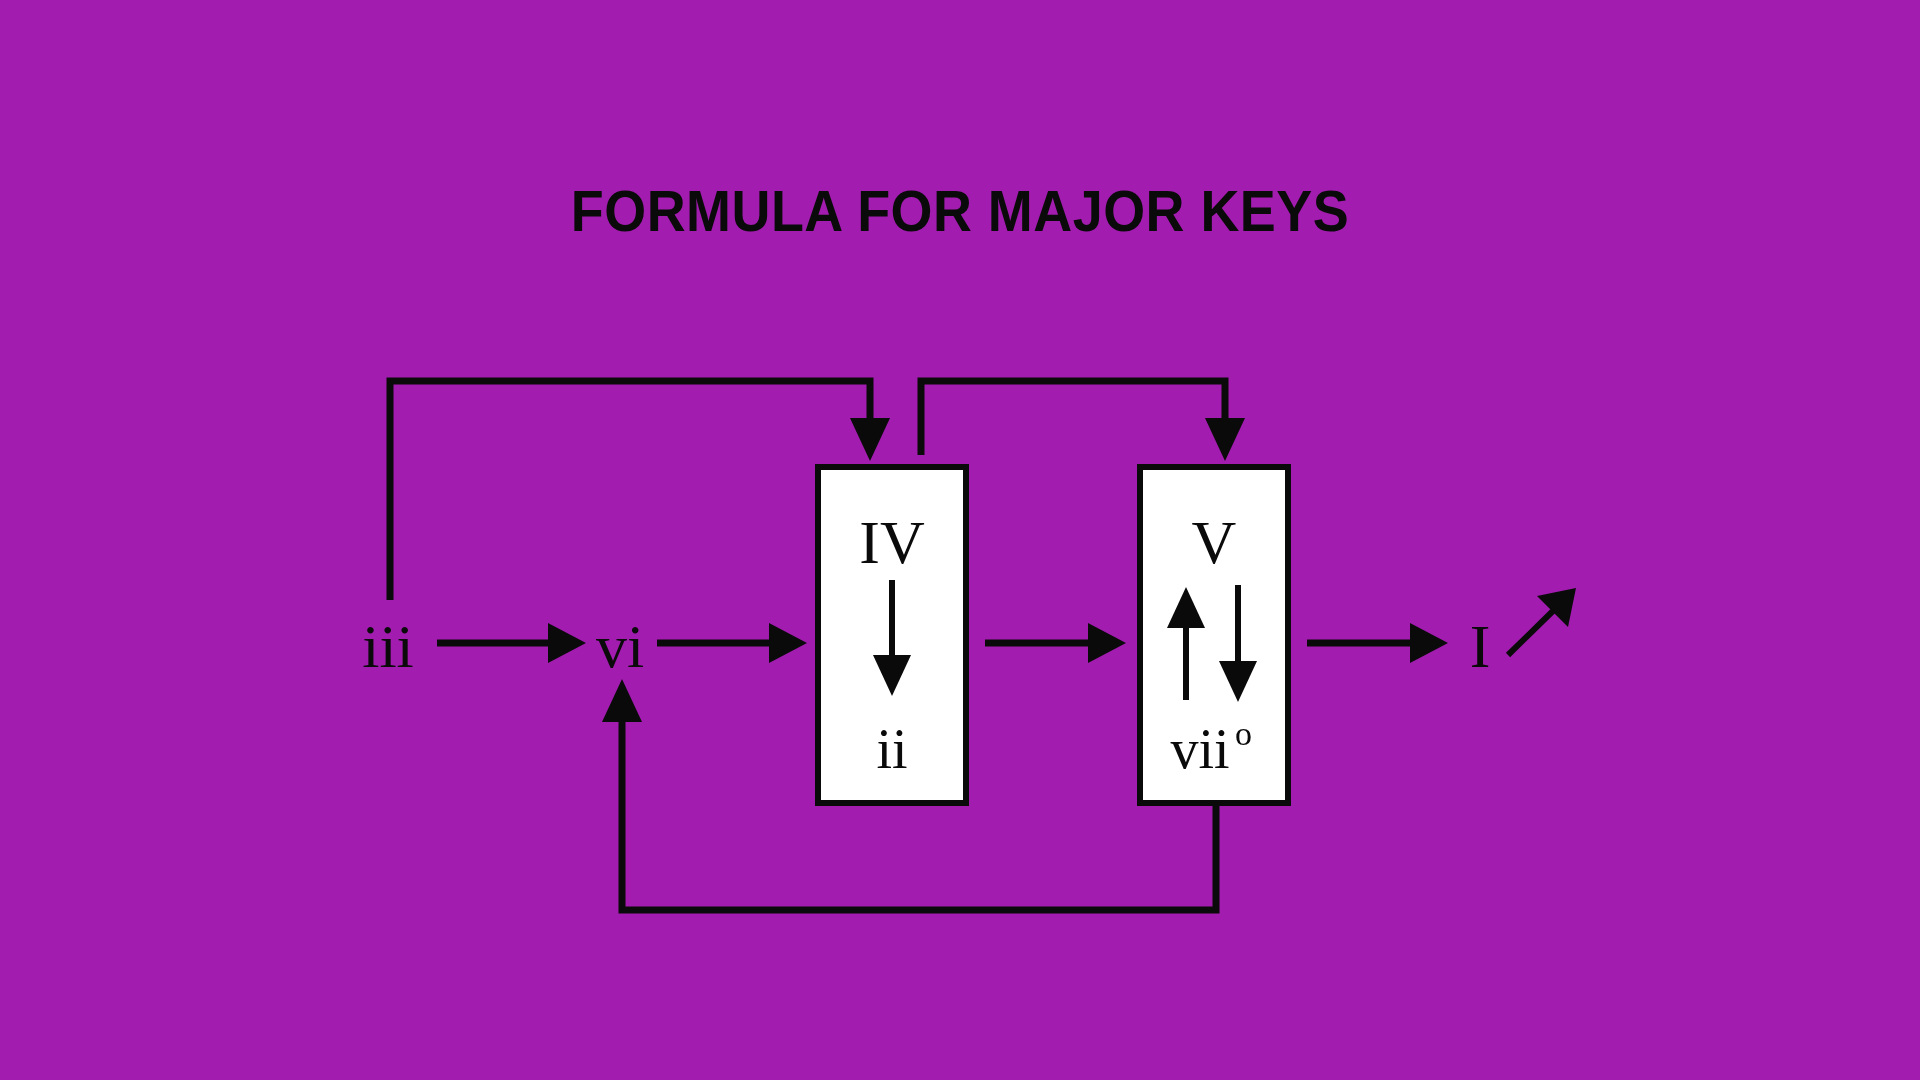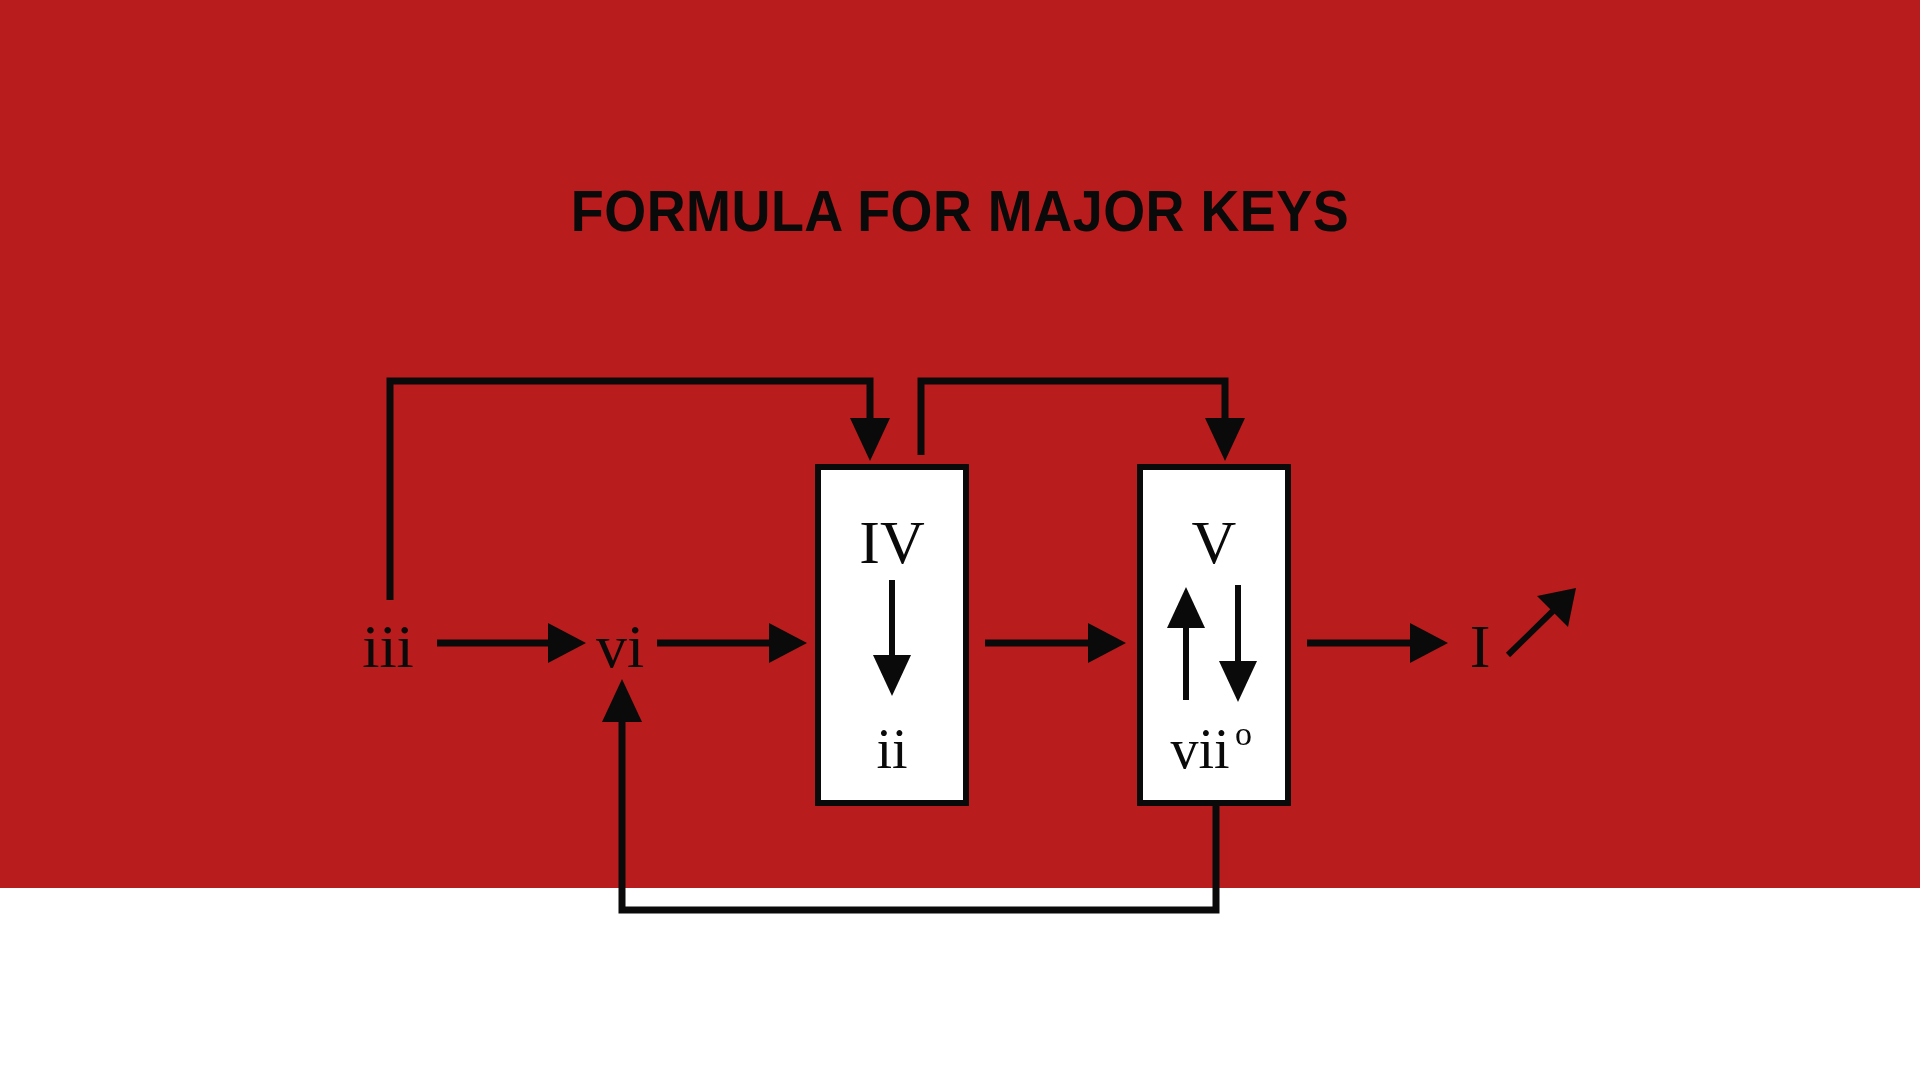--- a/index.html
+++ b/index.html
@@ -9,22 +9,22 @@
   }
   body {
     width: 1920px;
     height: 1080px;
     font-family: "Liberation Sans", sans-serif;
     overflow: hidden;
   }
   #stage {
     position: relative;
     width: 1920px;
-    height: 888px;
-    background: #b91c1c;
+    height: 1080px;
+    background: #a21caf;
   }
   #diagram-title {
     position: absolute;
     left: 0;
     top: 182px;
     width: 1920px;
     text-align: center;
     font-family: "Liberation Sans", sans-serif;
     font-weight: 700;
     font-size: 58px;

